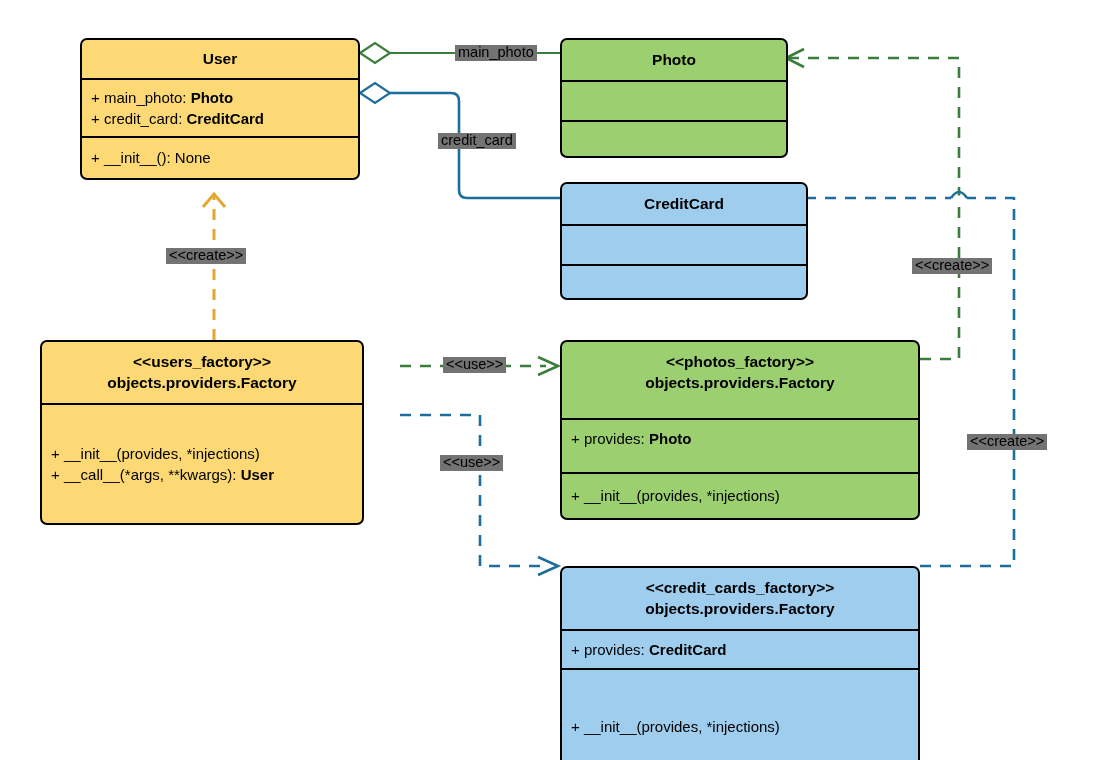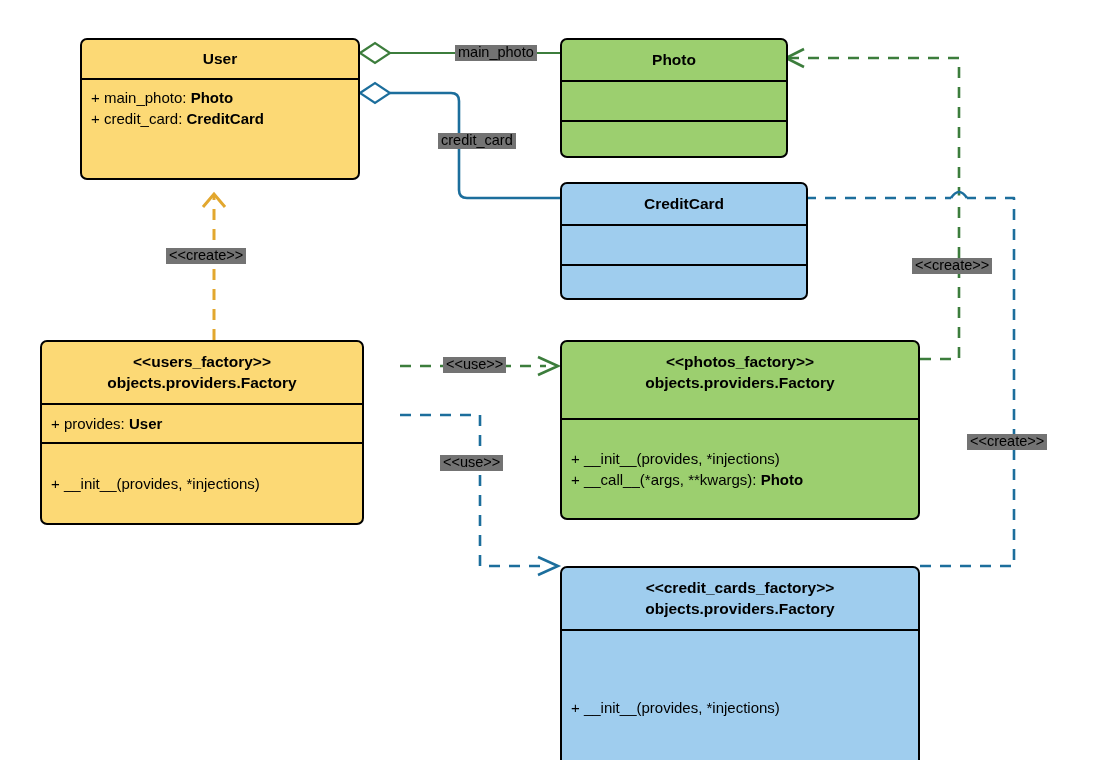--- a/index.html
+++ b/index.html
@@ -133,20 +133,25 @@
   <div class="uml-class fill-yellow" style="left:80px; top:38px; width:280px; height:142px;">
     <div class="compartment" style="height:38px;">
       <div class="c-title">User</div>
     </div>
     <div class="compartment" style="height:58px;">
       <div class="c-body">
         <div class="row"><span>+ main_photo: </span><b>Photo</b></div>
         <div class="row"><span>+ credit_card: </span><b>CreditCard</b></div>
       </div>
     </div>
+    <div class="compartment" style="flex:1;">
+      <div class="c-body">
+        <div class="row">+ __init__(): None</div>
+      </div>
+    </div>
   </div>
 
   <div class="uml-class fill-green" style="left:560px; top:38px; width:228px; height:120px;">
     <div class="compartment" style="height:40px;">
       <div class="c-title">Photo</div>
     </div>
     <div class="compartment" style="height:40px;"></div>
     <div class="compartment" style="flex:1;"></div>
   </div>
 
@@ -158,54 +163,59 @@
     <div class="compartment" style="flex:1;"></div>
   </div>
 
   <div class="uml-class fill-yellow" style="left:40px; top:340px; width:324px; height:185px;">
     <div class="compartment" style="height:61px;">
       <div class="c-title">
         <span>&lt;&lt;users_factory&gt;&gt;</span>
         <span class="line2">objects.providers.Factory</span>
       </div>
     </div>
-    <div class="compartment" style="height:39px;">
-      <div class="c-body">
-        <div class="row"><span>+ provides: </span><b>User</b></div>
-      </div>
-    </div>
     <div class="compartment" style="flex:1;">
       <div class="c-body">
         <div class="row"><span>+ __init__(provides, *injections)</span><b></b></div>
+        <div class="row"><span>+ __call__(*args, **kwargs): </span><b>User</b></div>
       </div>
     </div>
   </div>
 
   <div class="uml-class fill-green" style="left:560px; top:340px; width:360px; height:180px;gap:15px;">
     <div class="compartment" style="height:61px;">
       <div class="c-title">
         <span>&lt;&lt;photos_factory&gt;&gt;</span>
         <span class="line2">objects.providers.Factory</span>
       </div>
     </div>
+    <div class="compartment" style="height:39px;">
+      <div class="c-body">
+        <div class="row"><span>+ provides: </span><b>Photo</b></div>
+      </div>
+    </div>
     <div class="compartment" style="flex:1;">
       <div class="c-body">
         <div class="row"><span>+ __init__(provides, *injections)</span><b></b></div>
-        <div class="row"><span>+ __call__(*args, **kwargs): </span><b>Photo</b></div>
       </div>
     </div>
   </div>
 
   <div class="uml-class fill-blue" style="left:560px; top:566px; width:360px; height:220px;">
     <div class="compartment" style="height:61px;">
       <div class="c-title">
         <span>&lt;&lt;credit_cards_factory&gt;&gt;</span>
         <span class="line2">objects.providers.Factory</span>
       </div>
     </div>
+    <div class="compartment" style="height:39px;">
+      <div class="c-body">
+        <div class="row"><span>+ provides: </span><b>CreditCard</b></div>
+      </div>
+    </div>
     <div class="compartment" style="flex:1;">
       <div class="c-body">
         <div class="row"><span>+ __init__(provides, *injections)</span><b></b></div>
       </div>
     </div>
   </div>
 
   <div class="edge-label" style="left:455px; top:45px;">main_photo</div>
 
   <div class="edge-label" style="left:411px; top:133px;margin-left:27px;">credit_card</div>

